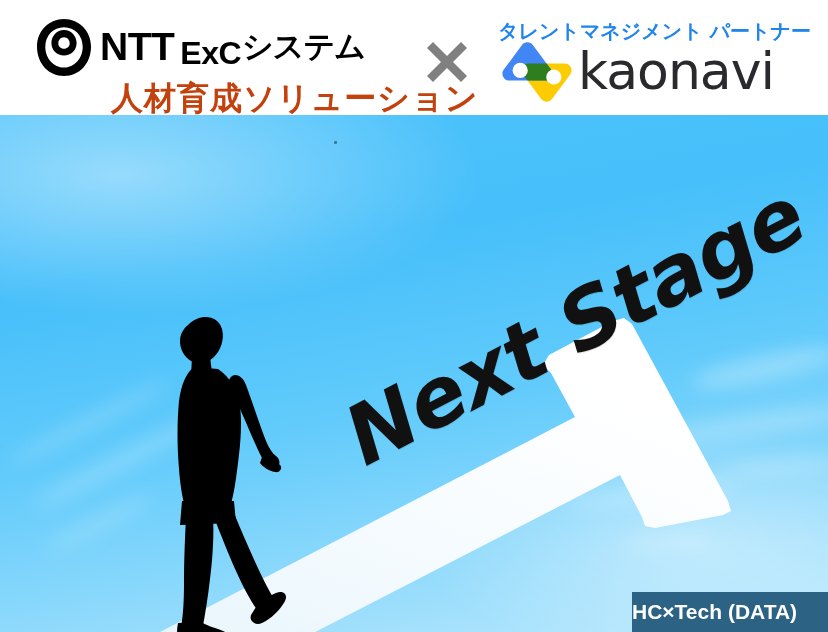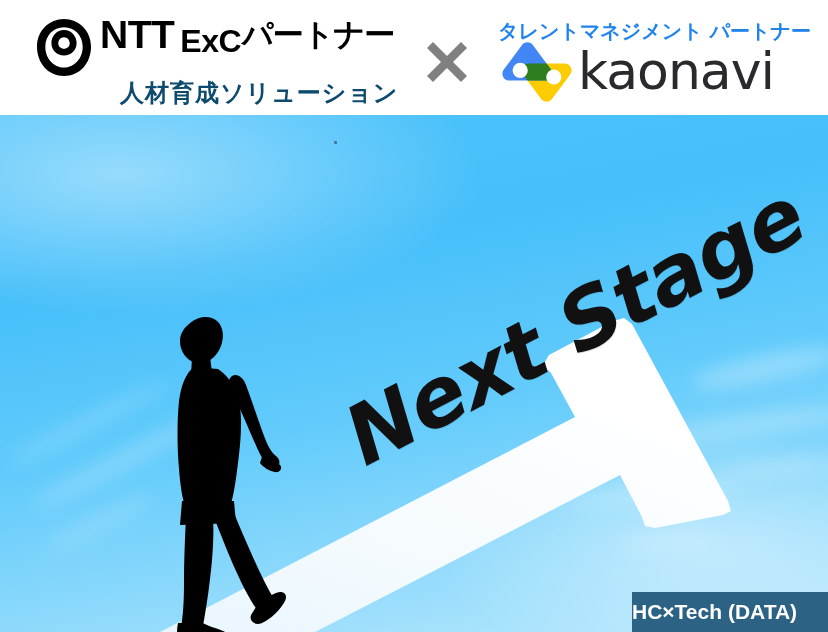--- a/index.html
+++ b/index.html
@@ -20,45 +20,45 @@
   }
 
   
   #ntt-block{
     position:absolute;left:28px;top:0;width:390px;height:115px;
   }
   #ntt-logo-mark{
     position:absolute;left:5px;top:17px;width:62px;height:62px;
   }
   #ntt-wordmark{
-    position:absolute;left:72px;top:12px;
+    position:absolute;left:72px;top:24px;
     height:46px;
     display:flex;align-items:center;
     white-space:nowrap;
   }
   .ntt-big{
     font-family:"Liberation Sans","DejaVu Sans",sans-serif;
     font-weight:bold;font-size:39px;color:#000;
     letter-spacing:-0.5px;
   }
   .ntt-mid{
     font-family:"Liberation Sans","DejaVu Sans",sans-serif;
     font-weight:600;font-size:32px;color:#000;
     letter-spacing:-0.5px;margin-left:6px;margin-top:12px;
   }
   .ntt-kana{
     font-family:"DejaVu Sans","Liberation Sans",sans-serif;
     font-weight:600;font-size:31px;color:#000;
     letter-spacing:-1px;margin-left:1px;
   }
   #ntt-tagline{
-    position:absolute;left:92px;top:77px;
-    font-family:"DejaVu Sans","Liberation Sans",sans-serif;
-    font-weight:bold;font-size:24px;
-    color:#0c4a6e;letter-spacing:1px;white-space:nowrap;
+    position:absolute;left:83px;top:77px;
+    font-family:"DejaVu Sans","Liberation Sans",sans-serif;
+    font-weight:bold;font-size:32px;
+    color:#c2410c;letter-spacing:1px;white-space:nowrap;
   }
 
   
   #x-separator{
     position:absolute;left:425px;top:40px;width:44px;height:44px;
   }
 
   
   #kaonavi-block{
     position:absolute;left:492px;top:0;width:330px;height:115px;
@@ -160,21 +160,21 @@
           <path d="M31 2 C45.6 2 58 13.5 58 29.5 C58 46.5 46.5 59 31 59 C15.5 59 4 46.5 4 29.5 C4 13.5 16.4 2 31 2 Z
                    M31 10.2 C20.2 10.2 12.3 18.6 12.3 29.8 C12.3 41.4 20.6 50.6 31 50.6 C41.4 50.6 49.7 41.4 49.7 29.8 C49.7 18.6 41.8 10.2 31 10.2 Z" fill="#000000" fill-rule="evenodd"></path>
           <path d="M31 12.9 C38.4 12.9 43.6 19.0 43.6 26.0 C43.6 33.3 38.0 38.5 31 38.5 C24.0 38.5 18.4 33.3 18.4 26.0 C18.4 19.0 23.6 12.9 31 12.9 Z
                    M31 20.3 C27.6 20.3 25.3 23.1 25.3 26.3 C25.3 29.5 27.8 31.8 31 31.8 C34.2 31.8 36.7 29.5 36.7 26.3 C36.7 23.1 34.4 20.3 31 20.3 Z" fill="#000000" fill-rule="evenodd"></path>
         </svg>
       </div>
 
       <div id="ntt-wordmark">
         <span class="ntt-big">NTT</span>
         <span class="ntt-mid">ExC</span>
-        <span class="ntt-kana">パートナー</span>
+        <span class="ntt-kana">システム</span>
       </div>
 
       <div id="ntt-tagline">人材育成ソリューション</div>
     </div>
 
     <div id="x-separator">
       <svg width="44" height="44" viewBox="0 0 44 44" aria-hidden="true">
         <line x1="5" y1="5" x2="39" y2="39" stroke="#808080" stroke-width="8.5" stroke-linecap="butt"></line>
         <line x1="39" y1="5" x2="5" y2="39" stroke="#808080" stroke-width="8.5" stroke-linecap="butt"></line>
       </svg>

